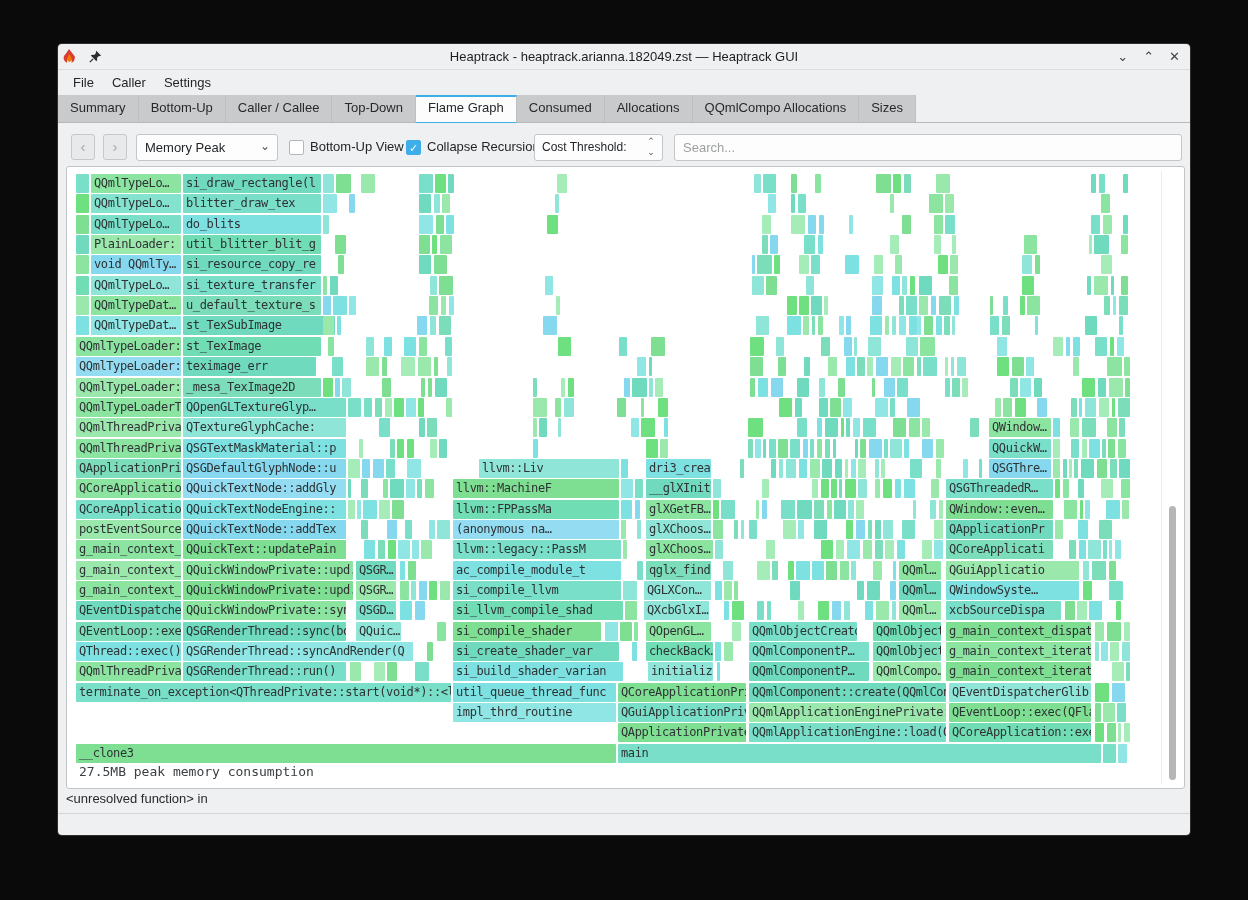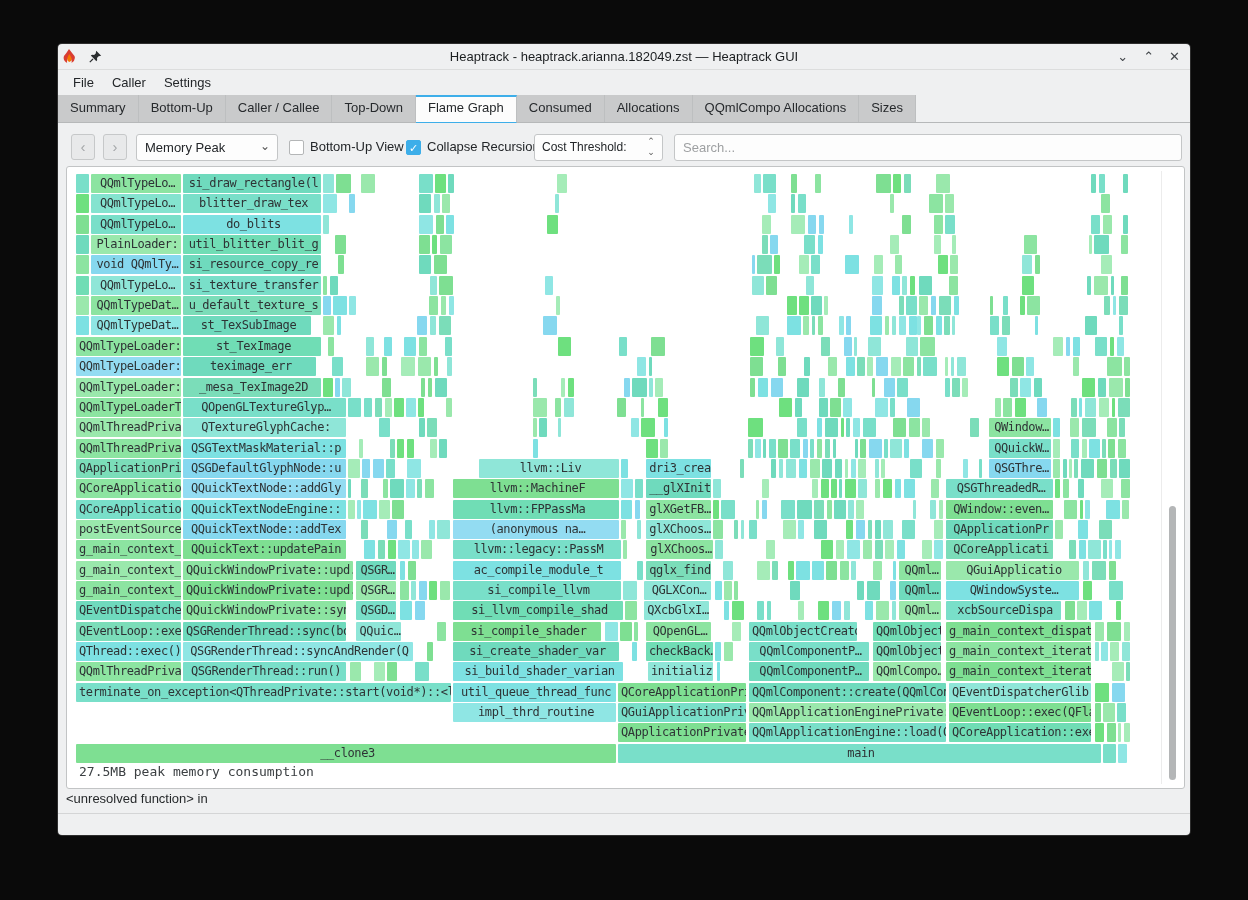--- a/index.html
+++ b/index.html
@@ -42,21 +42,21 @@
            border-radius:3px;box-sizing:border-box;font-size:12px;color:#232629;line-height:25px;padding-left:7px;}
   .spin-arrows{position:absolute;right:5px;top:1px;width:12px;height:23px;font-size:9px;color:#555;
                display:flex;flex-direction:column;align-items:center;line-height:11px;}
   .searchbox{position:absolute;left:616px;top:12px;width:508px;height:27px;box-sizing:border-box;
              background:#fdfdfd;border:1px solid #c4c6c7;border-radius:3px;font-size:13px;color:#232629;
              padding:0 8px;font-family:"Liberation Sans",sans-serif;outline:none;}
   .searchbox::placeholder{color:#9ea0a2;}
   
   .flame-panel{position:absolute;left:8px;top:122px;width:1117px;height:621px;background:#ffffff;
                border:1px solid #c2c4c5;border-radius:3px;box-sizing:content-box;}
-  #flame{position:absolute;inset:0;text-align:center;}
+  #flame{position:absolute;inset:0;}
   .fcell{position:absolute;height:19px;border-radius:1px;overflow:hidden;white-space:nowrap;
          box-sizing:border-box;padding:2px 0 0 3px;
          font-family:"DejaVu Sans Mono",monospace;font-size:12px;letter-spacing:-0.4px;
          line-height:15px;color:#2e3335;}
   .flame-status{position:absolute;left:12px;top:597px;font-family:"DejaVu Sans Mono",monospace;
                 font-size:13px;color:#3c4043;}
   .flame-sep{position:absolute;left:1094px;top:4px;bottom:4px;width:1px;background:#ececec;}
   .vscroll{position:absolute;left:1100px;top:2px;bottom:2px;width:12px;}
   .vthumb{position:absolute;left:2px;top:337px;width:7px;height:274px;background:#b4b6b7;border-radius:3.5px;}
   
@@ -270,21 +270,21 @@
           <div class="fcell" style="left: 886.522px; top: 129.1px; width: 5.38706px; background: rgb(125, 225, 226);"></div>
           <div class="fcell" style="left: 923px; top: 129.1px; width: 2.96032px; background: rgb(126, 223, 146);"></div>
           <div class="fcell" style="left: 935.542px; top: 129.1px; width: 5.15795px; background: rgb(121, 223, 201);"></div>
           <div class="fcell" style="left: 953px; top: 129.1px; width: 4.83031px; background: rgb(110, 224, 127);"></div>
           <div class="fcell" style="left: 960.33px; top: 129.1px; width: 13.034px; background: rgb(140, 228, 161);"></div>
           <div class="fcell" style="left: 1037.12px; top: 129.1px; width: 6.25209px; background: rgb(123, 221, 185);"></div>
           <div class="fcell" style="left: 1045.88px; top: 129.1px; width: 2.82439px; background: rgb(143, 230, 228);"></div>
           <div class="fcell" style="left: 1052px; top: 129.1px; width: 8.7px; background: rgb(123, 221, 185);"></div>
           <div class="fcell" style="left: 9px; top: 149.45px; width: 13px; background: rgb(125, 225, 226);"></div>
           <div class="fcell" style="left: 24px; top: 149.45px; width: 90px; background: rgb(143, 230, 228);">QQmlTypeDat…</div>
-          <div class="fcell" style="left: 116px; top: 149.45px; width: 128px; background: rgb(111, 218, 189);">st_TexSubImage</div>
+          <div class="fcell" style="left: 116px; top: 149.45px; width: 152px; background: rgb(111, 218, 189);">st_TexSubImage</div>
           <div class="fcell" style="left: 256px; top: 149.45px; width: 11.3595px; background: rgb(154, 232, 172);"></div>
           <div class="fcell" style="left: 269.859px; top: 149.45px; width: 3.75895px; background: rgb(125, 225, 226);"></div>
           <div class="fcell" style="left: 350px; top: 149.45px; width: 10.0905px; background: rgb(134, 216, 239);"></div>
           <div class="fcell" style="left: 362.59px; top: 149.45px; width: 6.44822px; background: rgb(143, 230, 216);"></div>
           <div class="fcell" style="left: 371.539px; top: 149.45px; width: 12.8129px; background: rgb(123, 221, 185);"></div>
           <div class="fcell" style="left: 476px; top: 149.45px; width: 13.7577px; background: rgb(134, 216, 239);"></div>
           <div class="fcell" style="left: 689.187px; top: 149.45px; width: 12.4454px; background: rgb(143, 230, 216);"></div>
           <div class="fcell" style="left: 720px; top: 149.45px; width: 13.775px; background: rgb(125, 225, 226);"></div>
           <div class="fcell" style="left: 736.275px; top: 149.45px; width: 5.76048px; background: rgb(154, 232, 172);"></div>
           <div class="fcell" style="left: 744.535px; top: 149.45px; width: 3.86542px; background: rgb(123, 221, 185);"></div>

